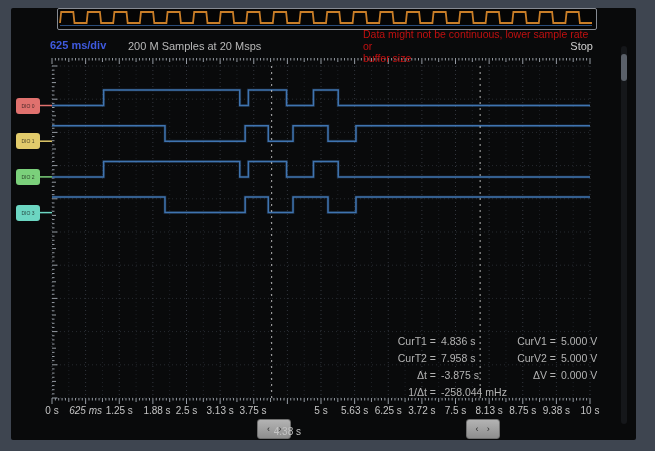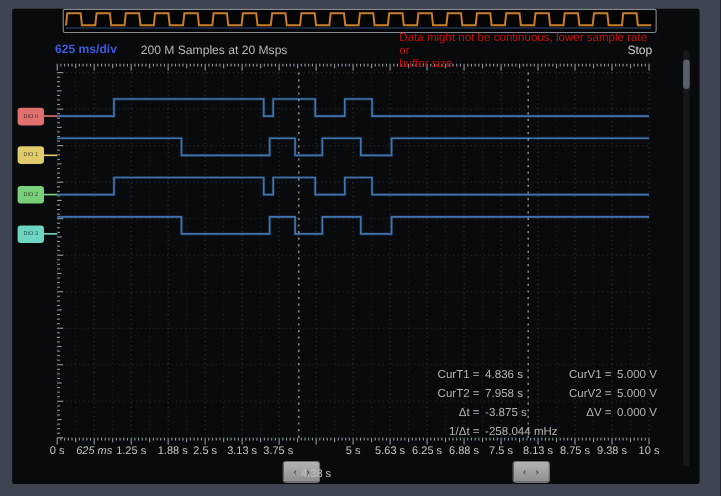--- a/index.html
+++ b/index.html
@@ -608,19 +608,19 @@
     <span class="axis-label" style="left: 85.625px; font-style: italic;">625 ms</span>
     <span class="axis-label" style="left: 119.25px;">1.25 s</span>
     <span class="axis-label" style="left: 157px;">1.88 s</span>
     <span class="axis-label" style="left: 186.5px;">2.5 s</span>
     <span class="axis-label" style="left: 220.125px;">3.13 s</span>
     <span class="axis-label" style="left: 253px;">3.75 s</span>
     <span class="axis-label" style="left: 287.375px; margin-top: 21px;">4.38 s</span>
     <span class="axis-label" style="left: 321px;">5 s</span>
     <span class="axis-label" style="left: 354.625px; text-align: right;">5.63 s</span>
     <span class="axis-label" style="left: 388.25px;">6.25 s</span>
-    <span class="axis-label" style="left: 421.875px;">6.88 s</span>
+    <span class="axis-label" style="left: 421.875px;">3.72 s</span>
     <span class="axis-label" style="left: 455.5px;">7.5 s</span>
     <span class="axis-label" style="left: 489.125px;">8.13 s</span>
     <span class="axis-label" style="left: 522.75px;">8.75 s</span>
     <span class="axis-label" style="left: 556.375px;">9.38 s</span>
     <span class="axis-label" style="left: 590px; text-align: right;">10 s</span>
   </div>
 
 </body></html>

